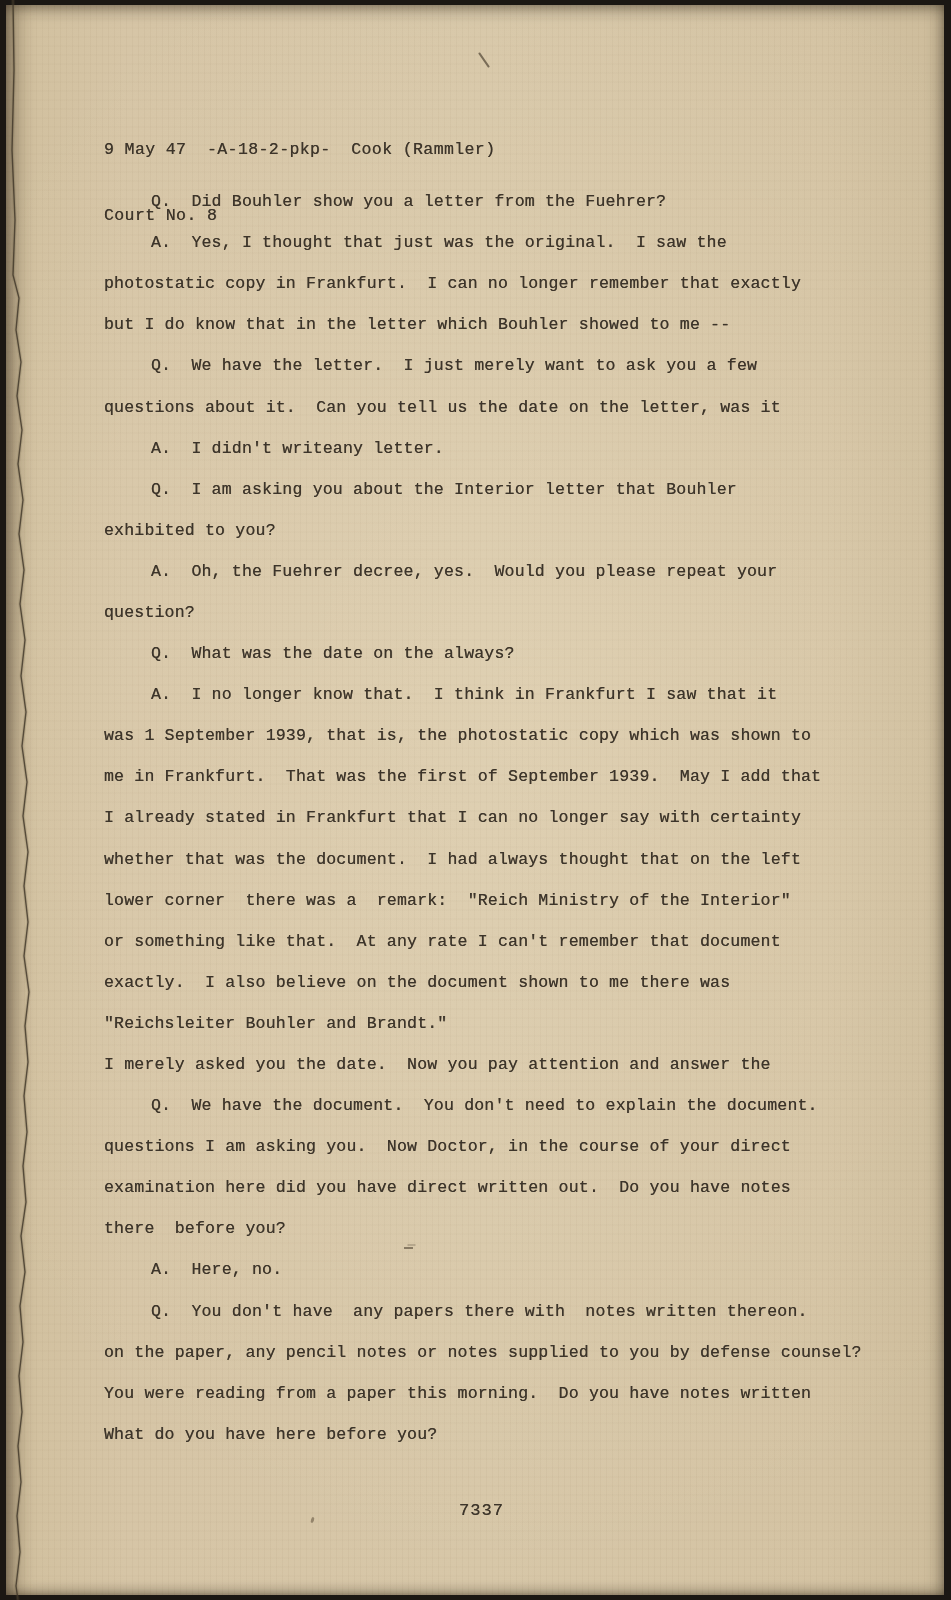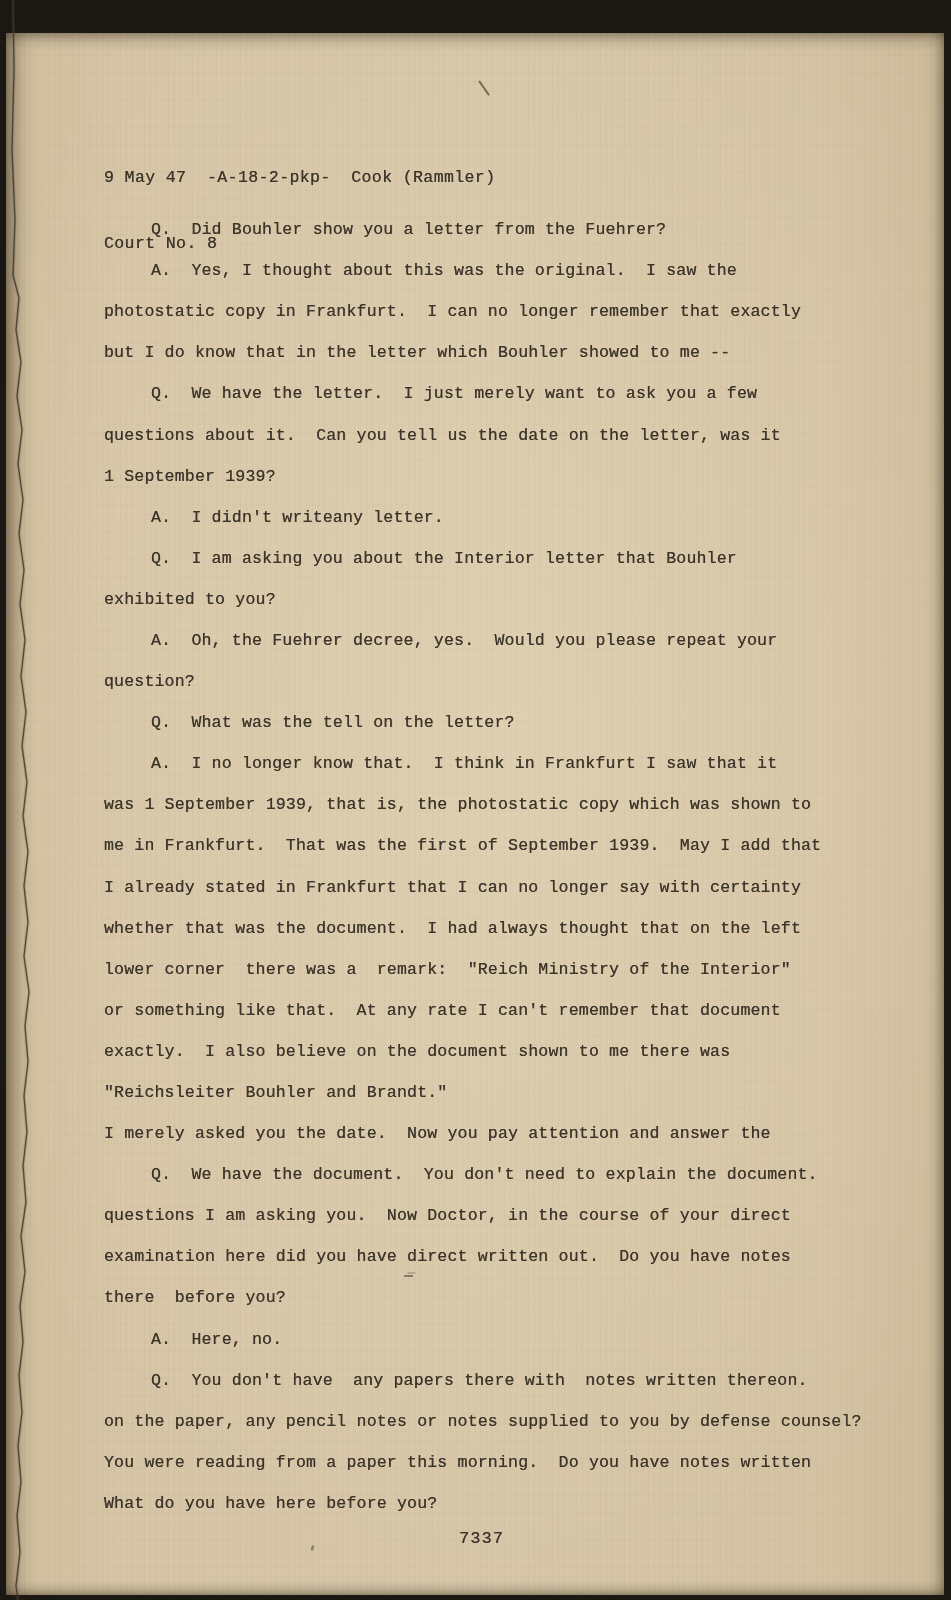--- a/index.html
+++ b/index.html
@@ -24,21 +24,20 @@
     background:
       radial-gradient(ellipse 120% 90% at 55% 45%, rgba(255,244,220,0.20), rgba(0,0,0,0) 60%),
       repeating-linear-gradient(90deg, rgba(150,128,96,0.07) 0px, rgba(150,128,96,0.07) 1px, rgba(0,0,0,0) 1px, rgba(0,0,0,0) 6px),
       repeating-linear-gradient(0deg, rgba(160,140,108,0.045) 0px, rgba(160,140,108,0.045) 2px, rgba(0,0,0,0) 2px, rgba(0,0,0,0) 9px),
       linear-gradient(90deg, #c7b593 0px, #d2c1a0 30px, #d6c5a6 120px, #d7c7a8 480px, #d4c3a3 820px, #cdbc9b 100%);
     box-shadow:
       inset 14px 0 22px -10px rgba(40,30,18,0.55),
       inset -10px 0 16px -8px rgba(40,30,18,0.45),
       inset 0 10px 18px -10px rgba(40,30,18,0.5),
       inset 0 -8px 14px -8px rgba(40,30,18,0.45);
-    margin-top: 28px;
   }
   
   .torn-edge {
     position: absolute;
     left: 0;
     top: 0;
     height: 1600px;
     width: 44px;
     pointer-events: none;
   }
@@ -117,32 +116,31 @@
 
 <div class="paper">
 
   <div class="doc-header typewriting">
     <div>9 May 47  -A-18-2-pkp-  Cook (Rammler)</div>
     <div>Court No. 8</div>
   </div>
 
   <div class="transcript typewriting">
       <div class="line indent">Q.  Did Bouhler show you a letter from the Fuehrer?</div>
-      <div class="line indent">A.  Yes, I thought about this was the original.  I saw the</div>
+      <div class="line indent">A.  Yes, I thought that just was the original.  I saw the</div>
       <div class="line">photostatic copy in Frankfurt.  I can no longer remember that exactly</div>
       <div class="line">but I do know that in the letter which Bouhler showed to me --</div>
       <div class="line indent">Q.  We have the letter.  I just merely want to ask you a few</div>
       <div class="line">questions about it.  Can you tell us the date on the letter, was it</div>
-      <div class="line">1 September 1939?</div>
       <div class="line indent">A.  I didn't writeany letter.</div>
       <div class="line indent">Q.  I am asking you about the Interior letter that Bouhler</div>
       <div class="line">exhibited to you?</div>
       <div class="line indent">A.  Oh, the Fuehrer decree, yes.  Would you please repeat your</div>
       <div class="line">question?</div>
-      <div class="line indent">Q.  What was the tell on the letter?</div>
+      <div class="line indent">Q.  What was the date on the always?</div>
       <div class="line indent">A.  I no longer know that.  I think in Frankfurt I saw that it</div>
       <div class="line">was 1 September 1939, that is, the photostatic copy which was shown to</div>
       <div class="line">me in Frankfurt.  That was the first of September 1939.  May I add that</div>
       <div class="line">I already stated in Frankfurt that I can no longer say with certainty</div>
       <div class="line">whether that was the document.  I had always thought that on the left</div>
       <div class="line">lower corner  there was a  remark:  "Reich Ministry of the Interior"</div>
       <div class="line">or something like that.  At any rate I can't remember that document</div>
       <div class="line">exactly.  I also believe on the document shown to me there was</div>
       <div class="line">"Reichsleiter Bouhler and Brandt."</div>
       <div class="line">I merely asked you the date.  Now you pay attention and answer the</div>

